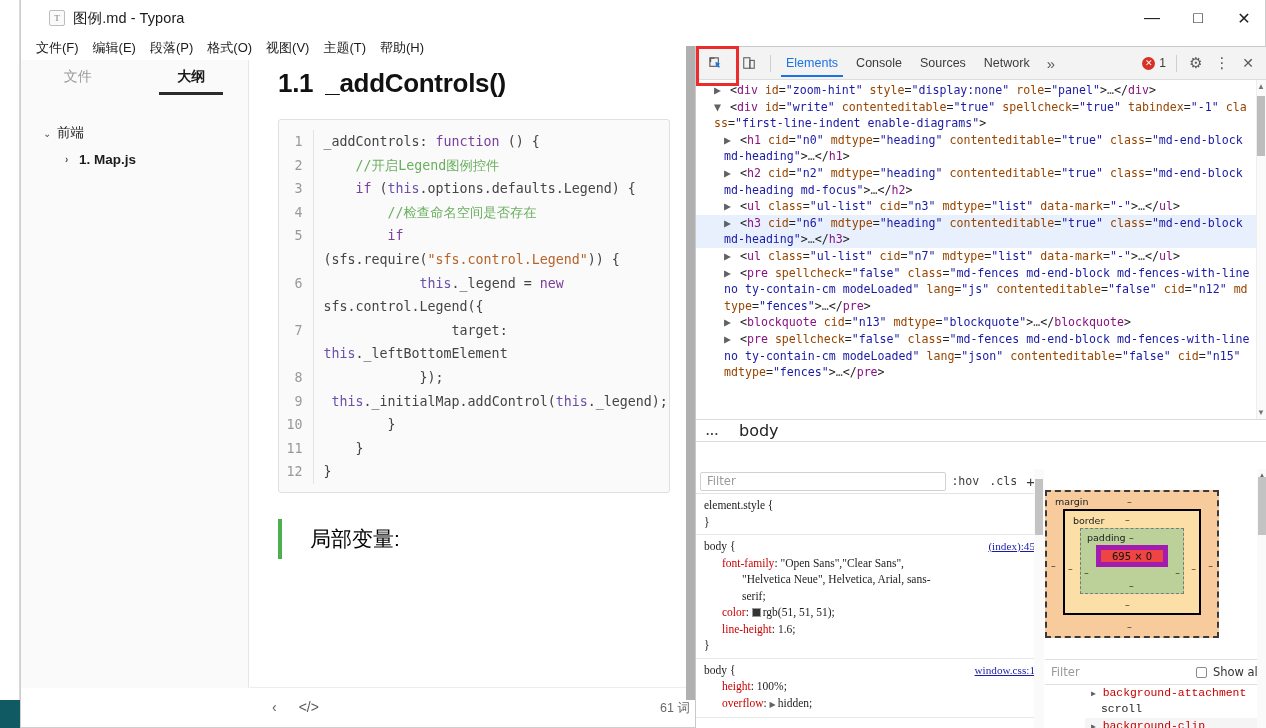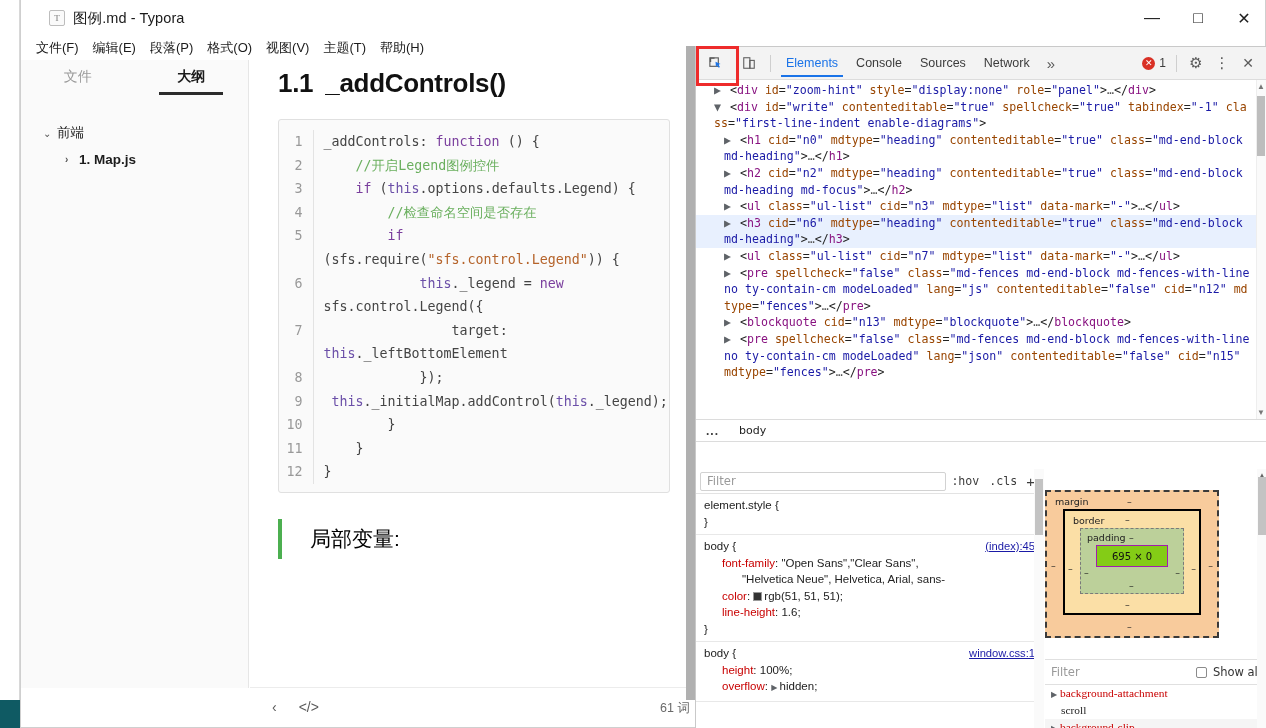--- a/index.html
+++ b/index.html
@@ -211,21 +211,21 @@
   .tree-thumb { position: absolute; right: 1px; top: 16px; width: 8px; height: 60px; background: #bdbdbd; }
   .tree-up, .tree-dn { position: absolute; right: 1px; width: 8px; text-align: center; font-size: 8px; color: #777; }
 
   
   .dt-crumb {
     position: absolute; left: 0; top: 372px; width: 571px; height: 23px;
     border-top: 1px solid #dcdcdc; border-bottom: 1px solid #dcdcdc;
     display: flex; align-items: center; background: #fff;
   }
   .crumb-dots { font-size: 12px; color: #3c3c3c; padding: 0 10px; font-weight: 700; letter-spacing: 1px; }
-  .crumb-item { font-size: 11px; color: #222; padding: 0 10px; font-family: "DejaVu Sans", sans-serif; }
+  .crumb-item { font-size: 16px; color: #222; padding: 0 10px; font-family: "DejaVu Sans", sans-serif; }
 
   
   .dt-subtabs {
     position: absolute; left: 0; top: 396px; width: 571px; height: 26px;
     border-bottom: 1px solid #dcdcdc; display: flex; align-items: flex-end;
     background: #fff;
   }
   .sub-tab {
     font-size: 12.2px; color: #3c3c3c; padding: 3px 9px 5px 9px; position: relative;
   }
@@ -245,21 +245,21 @@
     align-items: center; padding: 0 4px;
   }
   .filter-box {
     flex: 1; height: 19px; border: 1px solid #d2d2d2; border-radius: 2px;
     background: #fff; font-size: 11.6px; color: #9a9a9a; padding: 0 6px;
     display: flex; align-items: center; font-family: "DejaVu Sans", sans-serif;
   }
   .hov-btn { font-size: 11.6px; color: #3c3c3c; padding: 0 5px; font-family: "DejaVu Sans Mono", monospace; }
   .plus-btn { font-size: 15px; color: #3c3c3c; padding: 0 4px; }
   .rule {
-    font-family: Liberation Sans, sans-serif; font-size: 11.5px;
+    font-family: Liberation Serif, serif; font-size: 11.5px;
     line-height: 16.5px; padding: 3px 6px 4px 8px; border-bottom: 1px solid #e8e8e8;
     position: relative; color: #222;
   }
   .rule .sel-txt { color: #222; }
   .rule .src {
     position: absolute; right: 8px; top: 3px; font-size: 11.2px;
     color: #1a1aa6; text-decoration: underline; text-align: center;
   }
   .prop-name { color: #c80000; }
   .prop-val { color: #222; }
@@ -291,32 +291,32 @@
   .bm2 {
     position: absolute; left: 16px; top: 17px; right: 16px; bottom: 21px;
     border: 2px solid #000; background: #fbdfa6;
   }
   .bm3 {
     position: absolute; left: 15px; top: 17px; right: 15px; bottom: 19px;
     border: 1px dashed #7a7a7a; background: #bcd09a;
   }
   .bm4 {
     position: absolute; left: 15px; top: 16px; right: 15px; bottom: 26px;
-    border: 1px solid #a21caf; background: #84cc16;
+    border: 5px solid #a21caf; background: #ef4444;
     display: flex; align-items: center; justify-content: center;
     font-size: 10px; color: #111;
   }
   .cp-filter {
     height: 26px; border-top: 1px solid #e0e0e0; border-bottom: 1px solid #e0e0e0;
     display: flex; align-items: center; padding: 0 6px; gap: 6px;
   }
   .cp-filter .fbox { flex: 1; font-size: 11.6px; color: #9a9a9a; font-family: "DejaVu Sans", sans-serif; }
   .cp-check { width: 11px; height: 11px; border: 1px solid #8b8b8b; border-radius: 2px; background: #fff; }
   .cp-check-lbl { font-size: 11.5px; color: #333; font-family: "DejaVu Sans", sans-serif; }
-  .cp-row { padding: 1px 6px 1px 6px; font-family: Liberation Serif, serif; font-size: 11.4px; line-height: 15.5px; }
+  .cp-row { padding: 1px 6px 1px 6px; font-family: Liberation Mono, monospace; font-size: 11.4px; line-height: 15.5px; margin-left: 40px; }
   .cp-row .pn { color: #c80000; }
   .cp-row .pv { color: #222; padding-left: 10px; display: block; }
   .cp-row.alt { background: #f5f5f5; }
   .comp-scroll { position: absolute; right: 0; top: 0; width: 10px; height: 306px; background: #fafafa; }
   .comp-thumb { position: absolute; right: 1px; top: 8px; width: 8px; height: 58px; background: #c3c3c3; }
   .comp-arrow { position: absolute; right: 1px; width: 8px; text-align: center; font-size: 8px; color: #666; }
 </style>
 </head>
 <body>
 
@@ -517,20 +517,21 @@
       <div id="stylesrules">
           <div class="rule">
             <div class="sel-txt">element.style {</div>
             <div>}</div>
           </div>
           <div class="rule">
             <div class="sel-txt">body {</div>
             <a class="src">(index):45</a>
             <div class="decl"><span class="prop-name">font-family</span><span>: </span><span class="prop-val">"Open Sans","Clear Sans",</span></div>
             <div class="decl cont">"Helvetica Neue", Helvetica, Arial, sans-</div>
+            <div class="decl cont">serif;</div>
             <div class="decl"><span class="prop-name">color</span><span>: </span><span class="swatch"></span><span class="prop-val">rgb(51, 51, 51);</span></div>
             <div class="decl"><span class="prop-name">line-height</span><span>: </span><span class="prop-val">1.6;</span></div>
             <div>}</div>
           </div>
           <div class="rule">
             <div class="sel-txt">body {</div>
             <a class="src">window.css:1</a>
             <div class="decl"><span class="prop-name">height</span><span>: </span><span class="prop-val">100%;</span></div>
             <div class="decl"><span class="tri"></span><span class="prop-name">overflow</span><span>: </span><span class="tri">▶ </span><span class="prop-val">hidden;</span></div>
           </div>

